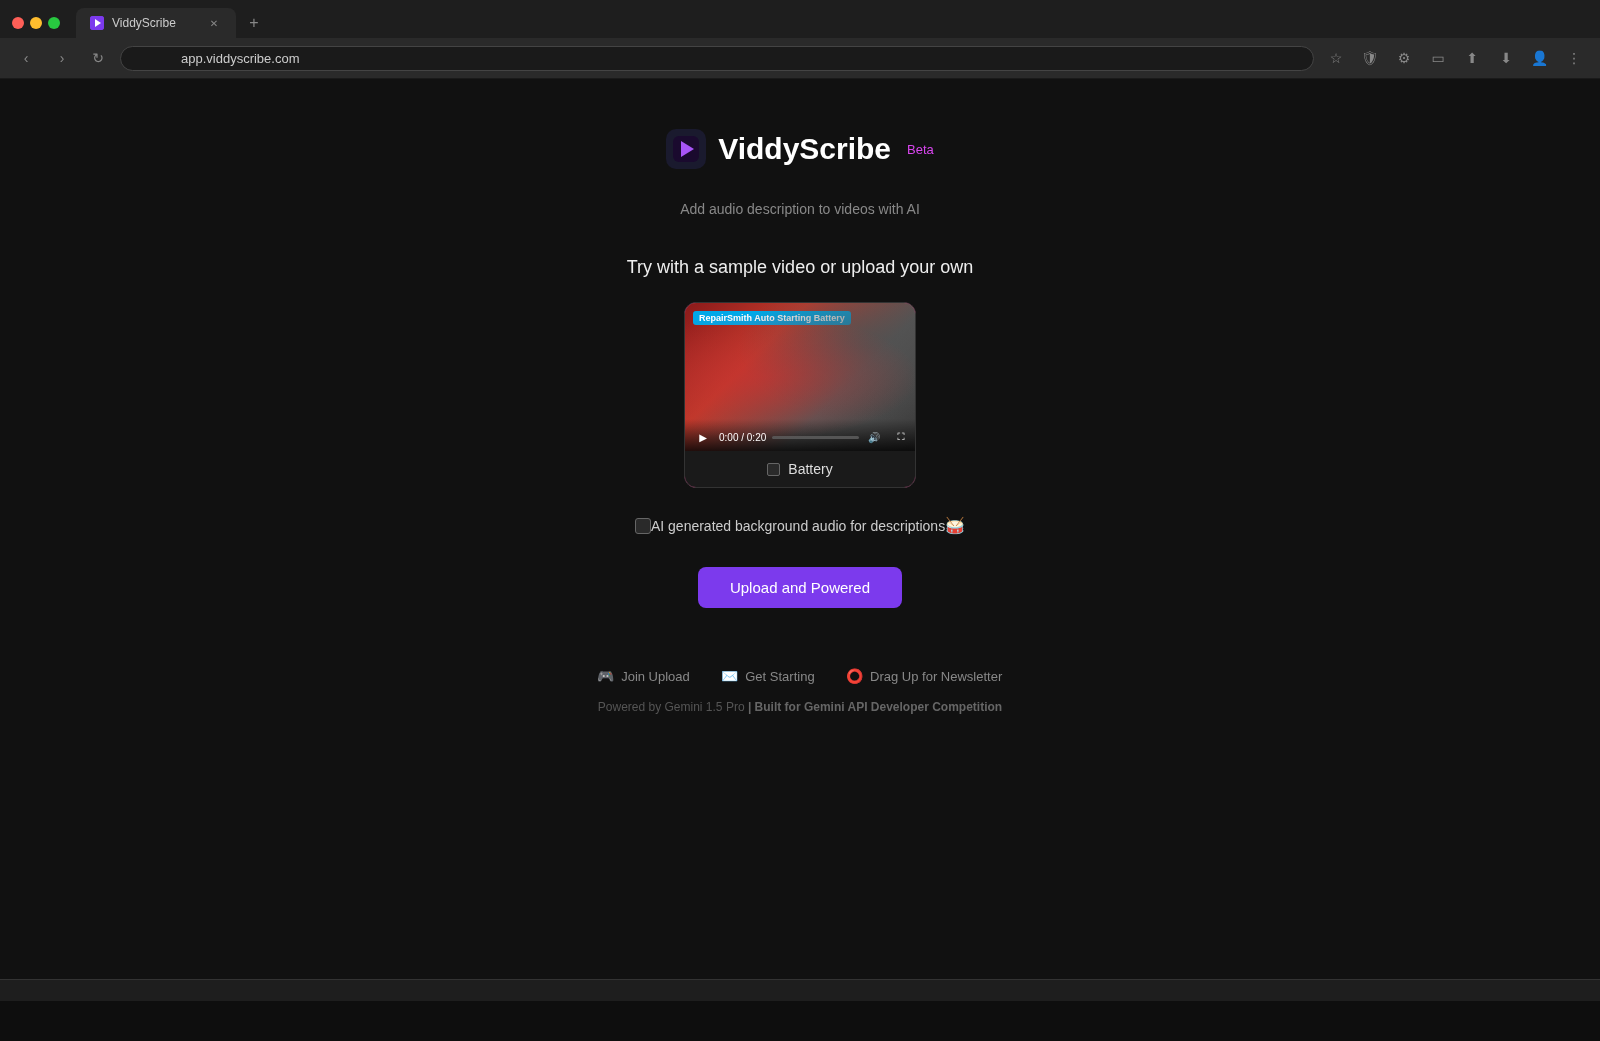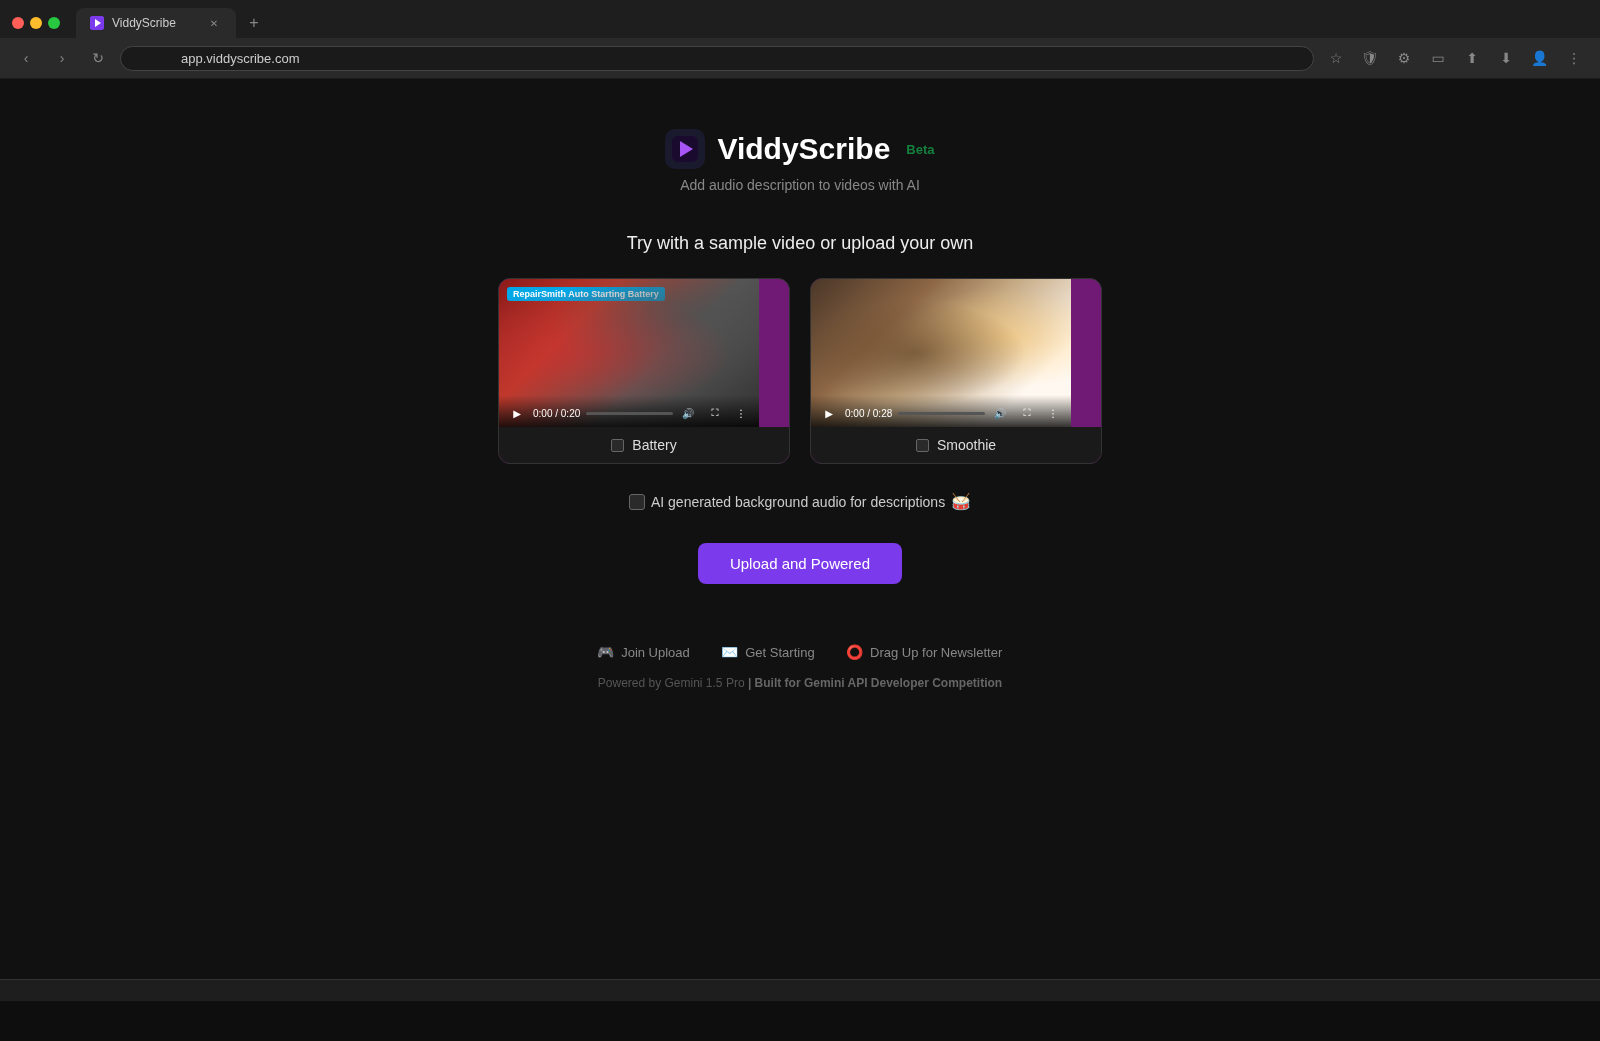--- a/index.html
+++ b/index.html
@@ -162,50 +162,51 @@
       display: flex;
       align-items: center;
       justify-content: center;
     }
     .app-logo-icon svg {
       width: 26px;
       height: 26px;
     }
     .app-beta {
       font-size: 13px;
-      color: #15803d;
+      color: #d946ef;
       margin-left: 4px;
       vertical-align: super;
-      font-weight: 700;
+      font-weight: 400;
     }
     .app-tagline {
       font-size: 14px;
       color: #888;
+      margin-top: 24px;
     }
 
     .section-title {
       font-size: 18px;
       font-weight: 400;
       color: #eee;
       margin-bottom: 24px;
       text-align: center;
     }
 
     
     .video-cards {
       display: flex;
       gap: 20px;
       margin-bottom: 28px;
     }
     .video-card {
-      background: #701a75;
+      background: #ec4899;
       border: 1px solid #333;
       border-radius: 12px;
       overflow: hidden;
-      width: 292px;
+      width: 232px;
       cursor: pointer;
     }
     .video-thumb {
       width: 260px;
       height: 148px;
       background: #000;
       position: relative;
       overflow: hidden;
     }
     .video-overlay-label {
@@ -330,21 +331,21 @@
     }
     .drop-zone-subtitle {
       font-size: 13px;
       color: #666;
     }
 
     
     .ai-checkbox-row {
       display: flex;
       align-items: center;
-      gap: 6px;
+      gap: 0;
       margin-bottom: 32px;
     }
     .ai-checkbox {
       width: 16px;
       height: 16px;
       background: #2a2a2a;
       border: 1.5px solid #666;
       border-radius: 3px;
       flex-shrink: 0;
       cursor: pointer;
@@ -479,42 +480,20 @@
             <div class="vc-btn">⋮</div>
           </div>
         </div>
       </div>
       <div class="video-label-row">
         <div class="video-checkbox"></div>
         <span class="video-label-text">Battery</span>
       </div>
     </div>
 
-    <div class="video-card">
-      <div class="video-thumb thumb-smoothie">
-        <div class="video-controls">
-          <div class="video-controls-row">
-            <div class="vc-btn">▶</div>
-            <span class="vc-time">
-              <span>0:00</span> / <span>0:28</span>
-            </span>
-            <div class="vc-progress">
-              <div class="vc-progress-fill"></div>
-            </div>
-            <div class="vc-btn">🔊</div>
-            <div class="vc-btn">⛶</div>
-            <div class="vc-btn">⋮</div>
-          </div>
-        </div>
-      </div>
-      <div class="video-label-row">
-        <div class="video-checkbox"></div>
-        <span class="video-label-text">Smoothie</span>
-      </div>
-    </div>
 
   </div>
 
 
   <div class="ai-checkbox-row">
     <div class="ai-checkbox"></div>
     <span class="ai-checkbox-label">AI generated background audio for descriptions</span>
     <span style="font-size:16px;">🥁</span>
   </div>
 

